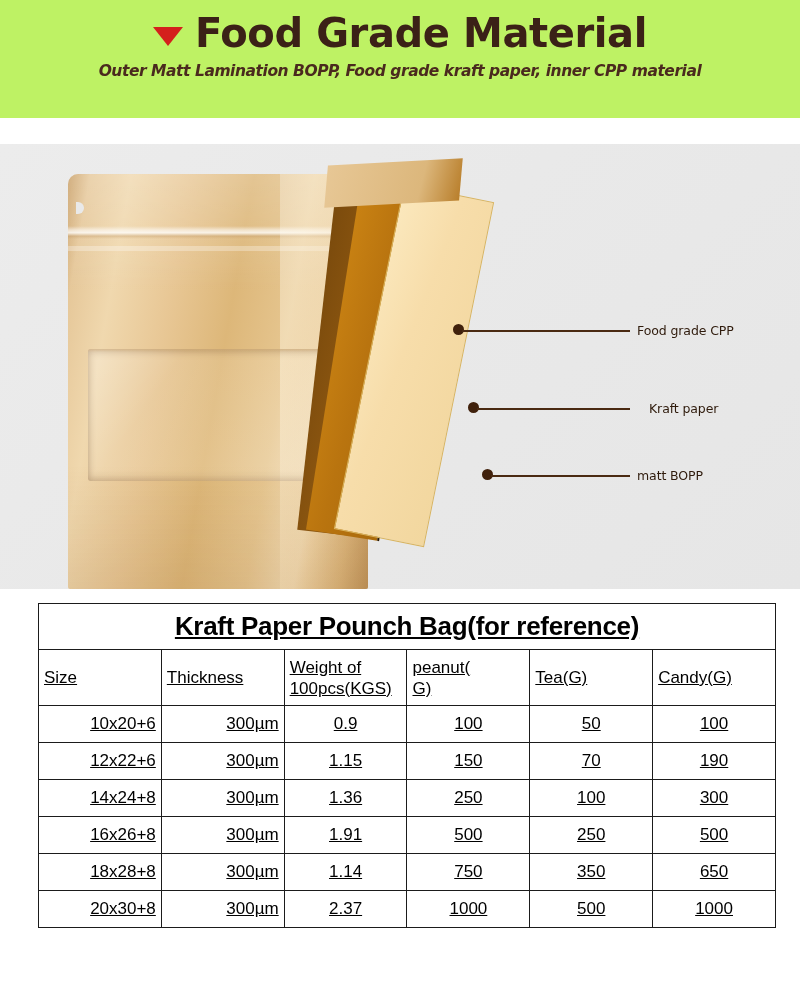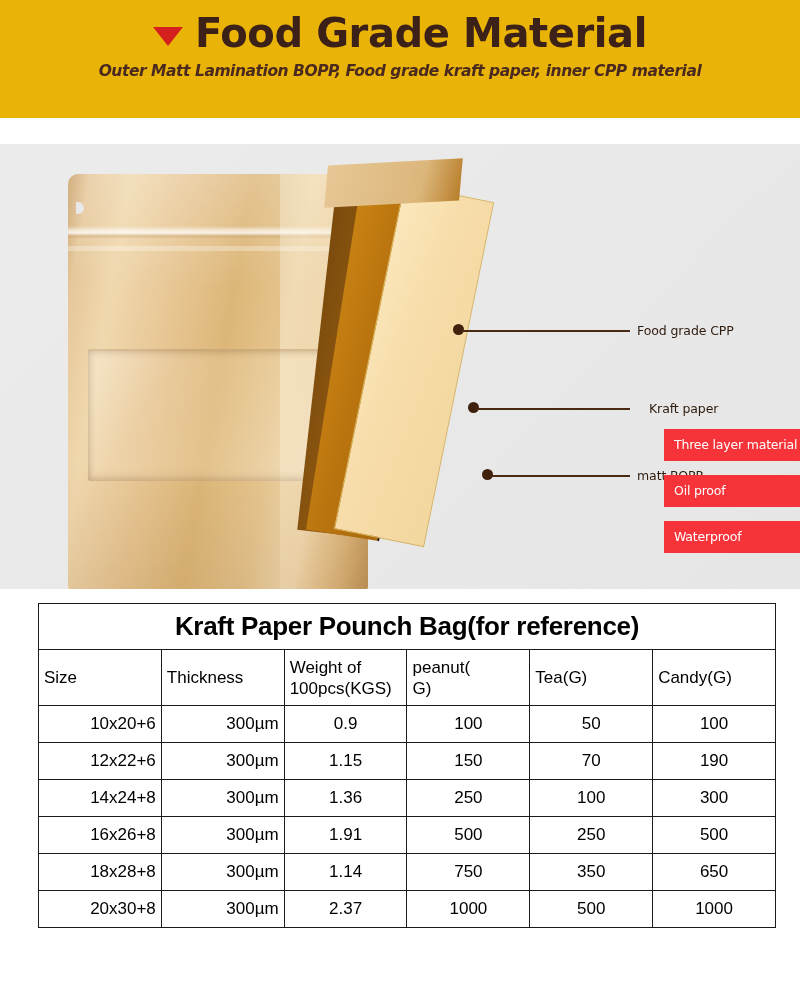--- a/index.html
+++ b/index.html
@@ -11,21 +11,21 @@
     background: #ffffff;
     font-family: "Liberation Sans", sans-serif;
     overflow: hidden;
     position: relative;
   }
 
   
   .header {
     width: 800px;
     height: 118px;
-    background: #eab308;
+    background: #bef264;
     position: relative;
   }
   .title-row {
     display: flex;
     align-items: center;
     justify-content: center;
     gap: 12px;
     padding-top: 10px;
     height: 56px;
   }
@@ -264,20 +264,21 @@
     background: #fff;
   }
   table.spec th, table.spec td {
     border: 1.6px solid #1b1b1b;
     font-family: "Liberation Sans", sans-serif;
     font-size: 17px;
     color: #000;
     padding: 3px 5px;
     height: 37px;
     vertical-align: middle;
+    text-decoration: underline;
   }
   .tbl-title {
     text-align: center;
     font-family: "Liberation Sans", sans-serif;
     font-size: 26px !important;
     font-weight: bold;
     height: 46px !important;
     letter-spacing: -0.3px;
   }
   th.hdr {
@@ -335,25 +336,20 @@
     <span class="lead" style="left:477px; top:264px; width:153px;"></span>
     <span class="callout-label" style="left:649px; top:257px;">Kraft paper</span>
   </div>
 
   <div class="callout">
     <span class="dot" style="left:482px; top:325px;"></span>
     <span class="lead" style="left:491px; top:331px; width:139px;"></span>
     <span class="callout-label" style="left:637px; top:324px;">matt BOPP</span>
   </div>
 
-  <div class="badges">
-    <div class="badge">Three layer material</div>
-    <div class="badge">Oil proof</div>
-    <div class="badge">Waterproof</div>
-  </div>
 </div>
 
 <div class="table-wrap">
   <table class="spec">
     <tbody>
       <tr>
         <td class="tbl-title" colspan="6">Kraft Paper Pounch Bag(for reference)</td>
       </tr>
       <tr>
         <th class="hdr" style="width:138px">Size</th>

